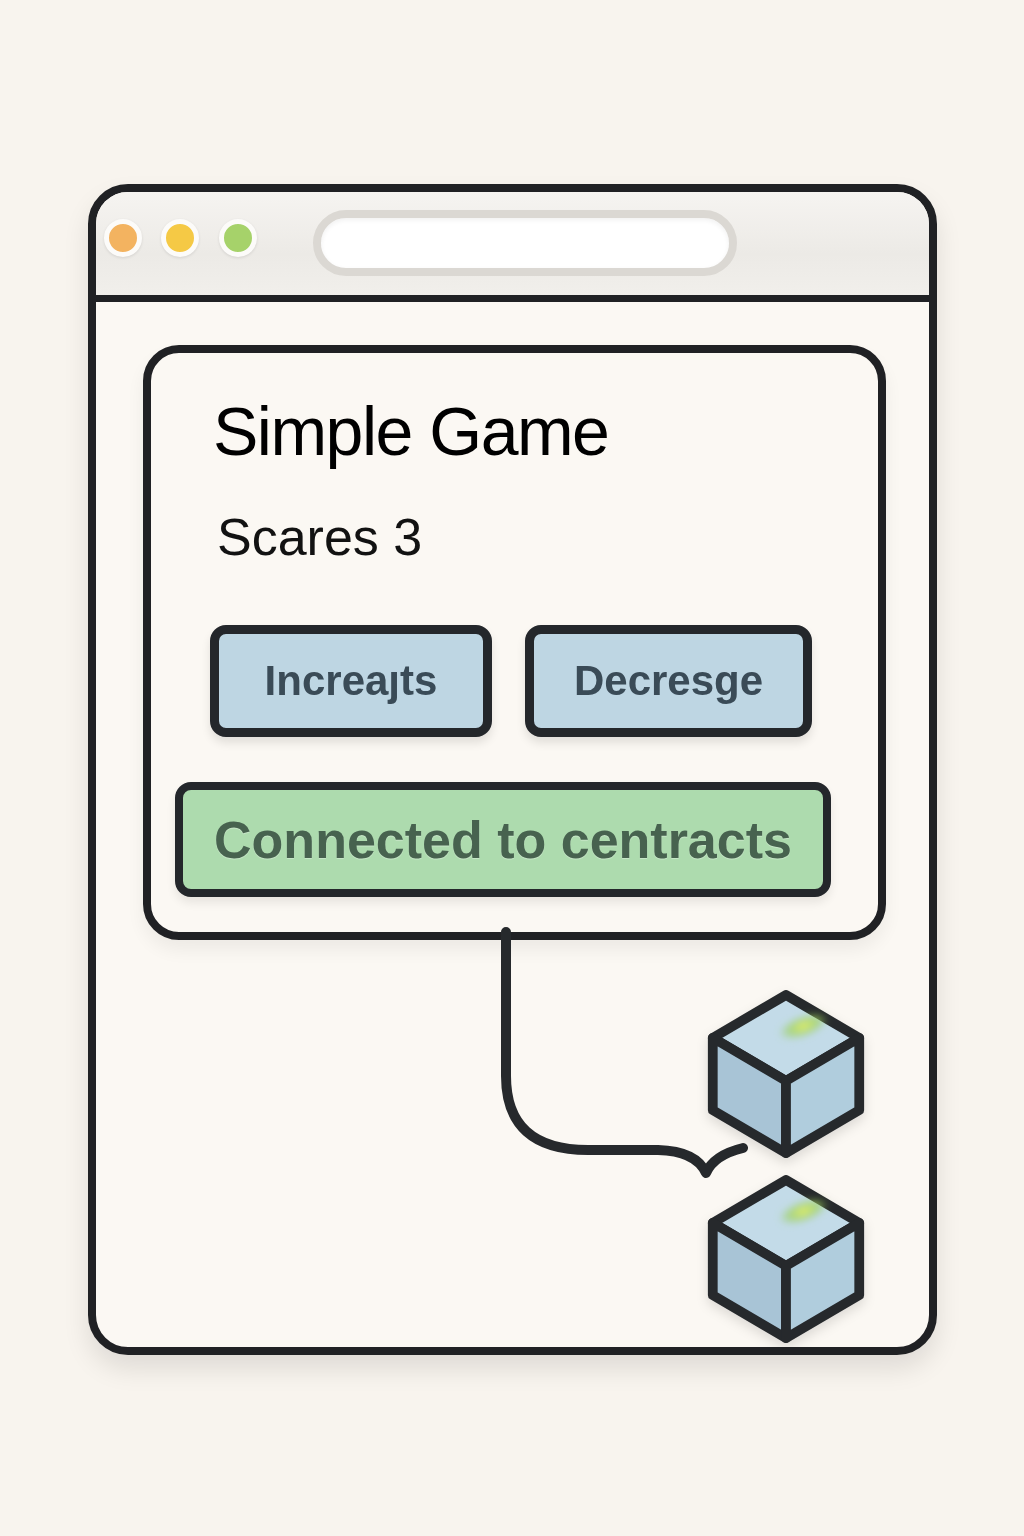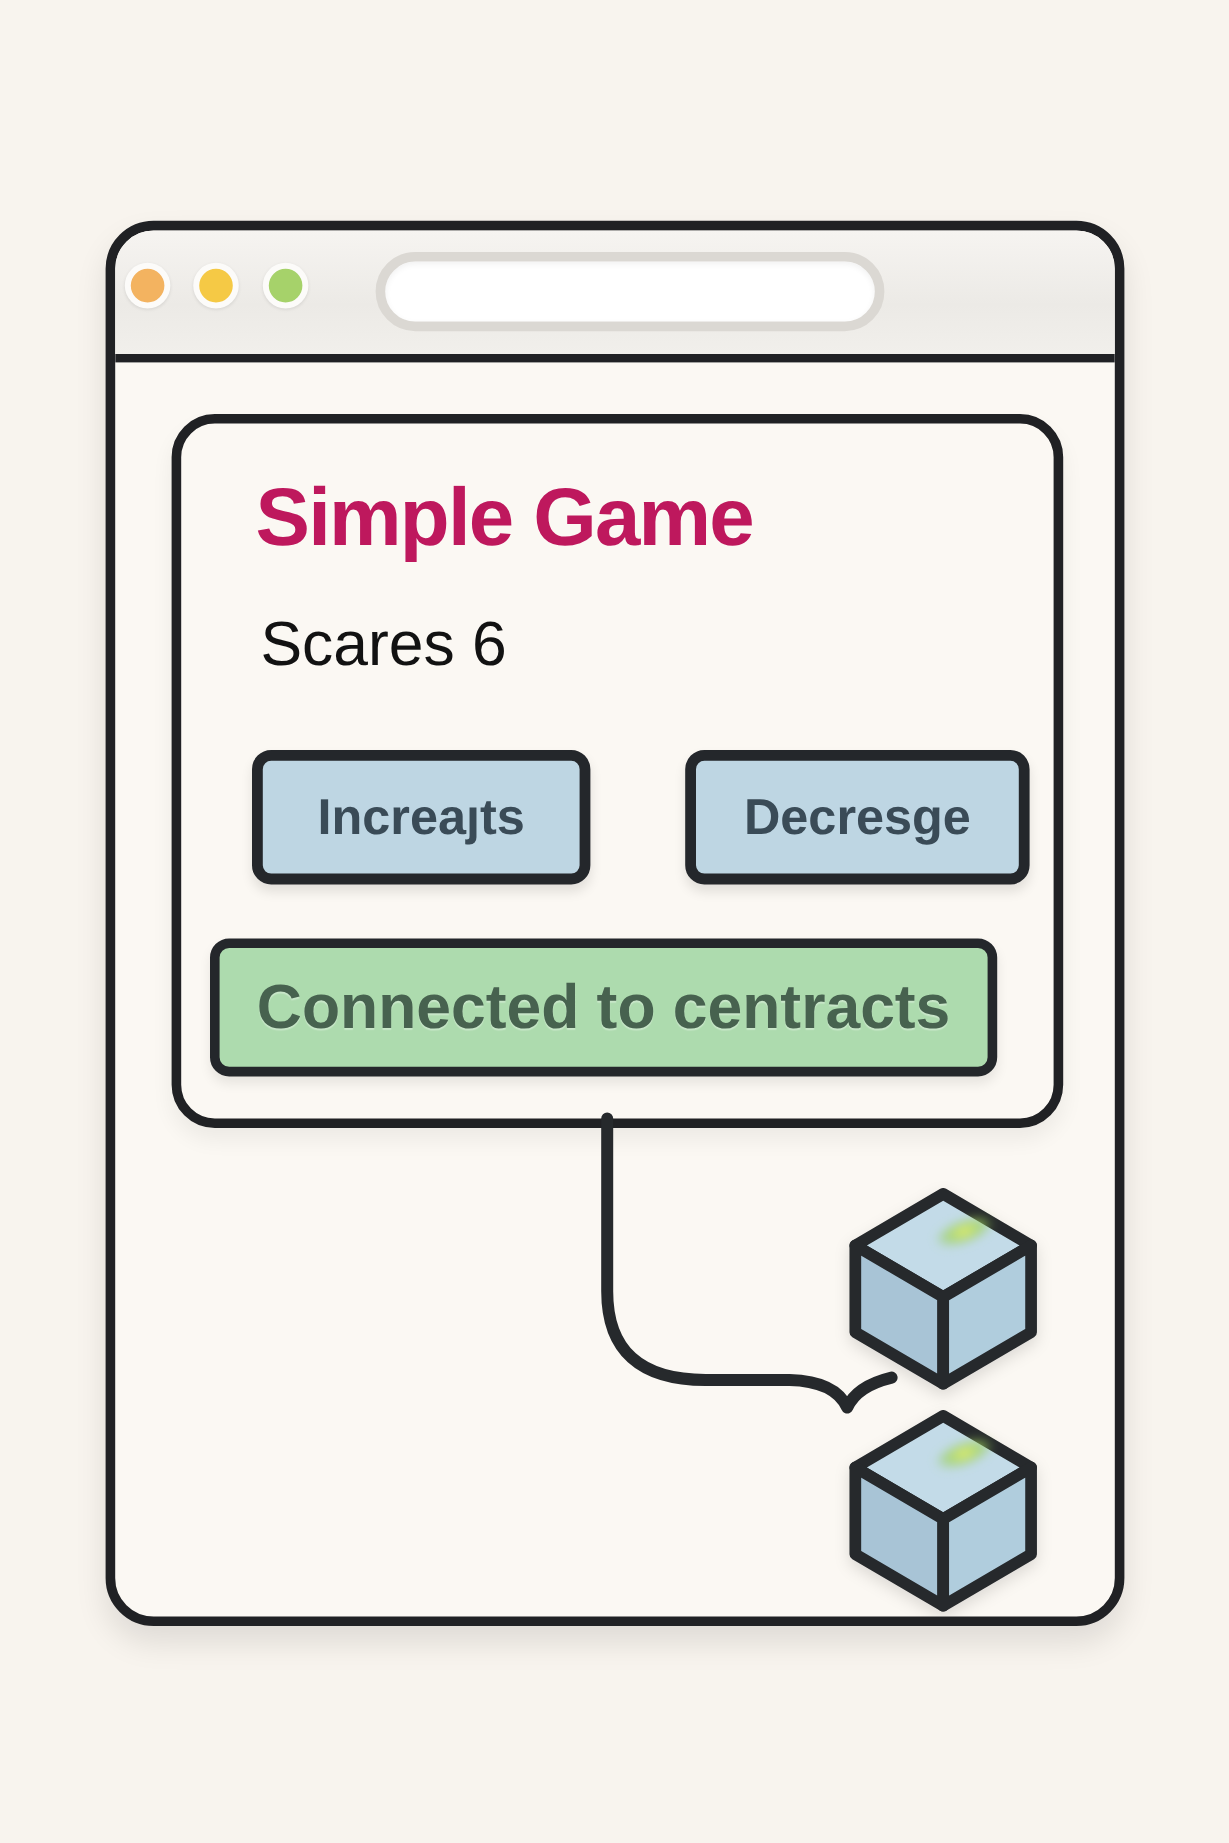--- a/index.html
+++ b/index.html
@@ -70,23 +70,23 @@
     border: 8px solid #202124;
     border-radius: 36px;
     box-shadow: 0 10px 18px rgba(0,0,0,0.06);
   }
   .game-title {
     position: absolute;
     left: 62px; top: 44px;
     margin: 0;
     font-size: 68px;
     line-height: 1.0;
-    font-weight: 700;
+    font-weight: 400;
     letter-spacing: -1.5px;
-    color: #be185d;
+    color: #000000;
   }
   .score-text {
     position: absolute;
     left: 66px; top: 158px;
     font-size: 52px;
     line-height: 1.0;
     font-weight: 400;
     color: #121212;
   }
   .game-btn {
@@ -99,21 +99,21 @@
     color: #3a4b57;
     font-size: 42px;
     font-weight: 700;
     font-family: inherit;
     cursor: pointer;
     box-shadow: 0 6px 10px rgba(0,0,0,0.10);
     text-align: center;
     padding: 0;
   }
   .btn-increase { left: 59px;  width: 282px; }
-  .btn-decrease { left: 374px; width: 287px; margin-left: 46px; }
+  .btn-decrease { left: 374px; width: 287px; }
 
   .status-banner {
     position: absolute;
     left: 24px; top: 429px;
     width: 656px; height: 115px;
     background: #addbae;
     border: 8px solid #24272b;
     border-radius: 16px;
     color: #47624f;
     font-size: 52px;
@@ -149,21 +149,21 @@
 
     <div class="chrome-bar">
       <span class="dot dot-close"></span>
       <span class="dot dot-minimize"></span>
       <span class="dot dot-maximize"></span>
       <input class="url-bar" type="text" value="" style="">
     </div>
 
     <div class="game-card">
       <h1 class="game-title">Simple Game</h1>
-      <div class="score-text">Scares 6</div>
+      <div class="score-text">Scares 3</div>
       <button class="game-btn btn-increase">Increaȷts</button>
       <button class="game-btn btn-decrease">Decresge</button>
       <div class="status-banner">Connected to centracts</div>
     </div>
 
     <svg class="connector-svg" viewBox="0 0 833 1155">
       <path d="M 410 740 L 410 884 Q 410 958 492 958 L 562 958 Q 600 959 610 981 Q 618 963 647 956" fill="none" stroke="#26292c" stroke-width="10" stroke-linecap="round" stroke-linejoin="round"></path>
     </svg>
 
     <svg class="cube-svg cube-top" viewBox="0 0 170 180">

